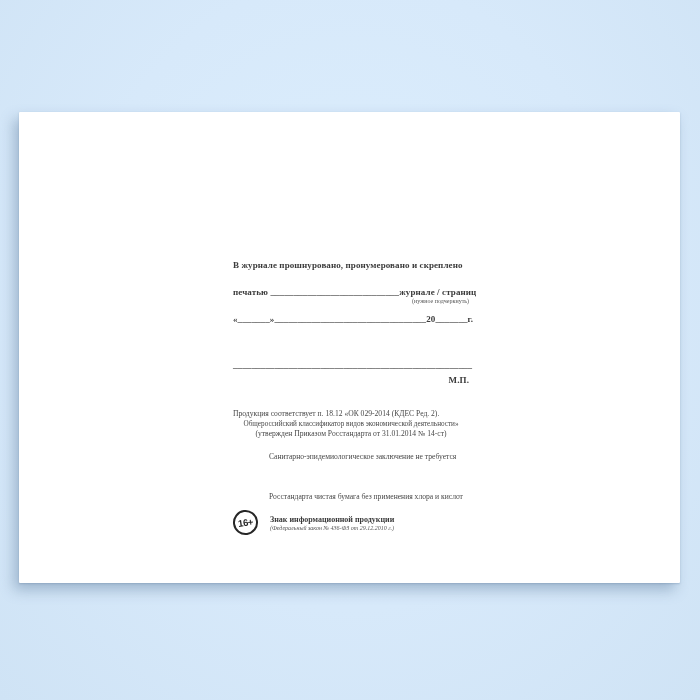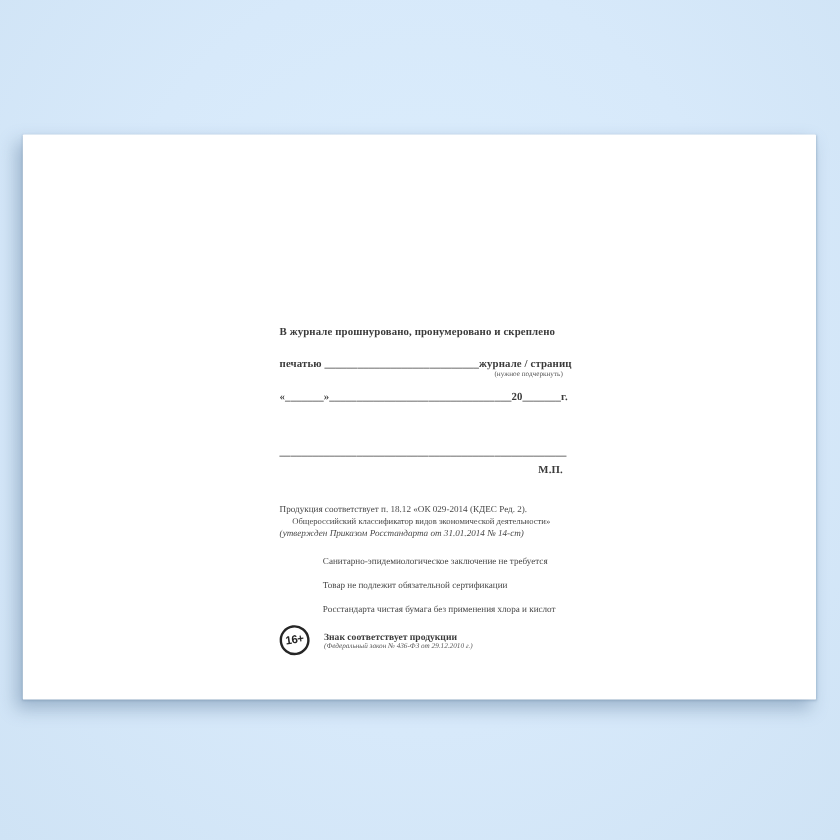--- a/index.html
+++ b/index.html
@@ -9,34 +9,34 @@
     font-family:"Liberation Serif","DejaVu Serif",serif;
     color:#3d3d3d;
     position:relative;
   }
   .sheet{
     position:absolute;left:19px;top:112px;width:661px;height:471px;
     background:#ffffff;border-radius:1px;
     box-shadow:-5px 7px 14px rgba(100,130,160,.48), 0 1px 2px rgba(100,130,160,.35);
   }
   .col{
-    position:absolute;left:214px;top:159px;width:236px;height:292px;
+    position:absolute;left:214px;top:148px;width:236px;height:292px;
   }
   .row{position:absolute;left:0;width:100%;white-space:nowrap;}
   .bold9{font-size:9px;font-weight:700;letter-spacing:.1px;color:#3b3b3b;}
   .r-heading{top:0;}
   .r-seal{top:27px;}
   .r-sealnote{top:38px;text-align:right;font-size:6px;color:#555;font-weight:400;letter-spacing:0;}
   .r-date{top:54px;}
   .r-fio{top:77px;}
   .r-sig{top:100px;}
   .r-mp{top:115px;text-align:right;}
   .r-compliance{top:149px;font-size:7.6px;line-height:10px;color:#474747;white-space:nowrap;}
   .r-compliance .small{font-size:7.2px;text-align:center;}
-  .r-compliance .italic{font-style:italic;}
+  .r-compliance .italic{text-align:center;}
   .r-st1{top:192px;}
   .r-st2{top:212px;padding-left:2px;}
   .r-st3{top:232px;}
   .stmt{font-size:7.6px;color:#474747;padding-left:36px;}
   .r-badge{top:250px;display:flex;align-items:center;}
   .badge16{
     width:21px;height:21px;border:2.5px solid #262626;border-radius:50%;
     display:flex;align-items:center;justify-content:center;flex:0 0 auto;
     font-weight:700;font-size:9.5px;color:#262626;letter-spacing:-.3px;
     transform:rotate(-8deg);
@@ -65,25 +65,24 @@
 
     <div class="row bold9 r-sig">____________________________________________________</div>
 
     <div class="row r-compliance">
       <div>Продукция соответствует п. 18.12 «ОК 029-2014 (КДЕС Ред. 2).</div>
       <div class="small">Общероссийский классификатор видов экономической деятельности»</div>
       <div class="italic">(утвержден Приказом Росстандарта от 31.01.2014 № 14-ст)</div>
     </div>
 
     <div class="row stmt r-st1">Санитарно-эпидемиологическое заключение не требуется</div>
-    <div class="row stmt r-st2">Товар не подлежит обязательной сертификации</div>
     <div class="row stmt r-st3">Росстандарта чистая бумага без применения хлора и кислот</div>
 
     <div class="row r-badge">
       <div class="badge16">16+</div>
       <div class="badge-text">
-        <div class="badge-title">Знак соответствует продукции</div>
+        <div class="badge-title">Знак информационной продукции</div>
         <div class="badge-law">(Федеральный закон № 436-ФЗ от 29.12.2010 г.)</div>
       </div>
     </div>
 
   </div>
 </div>
 
 </body></html>

